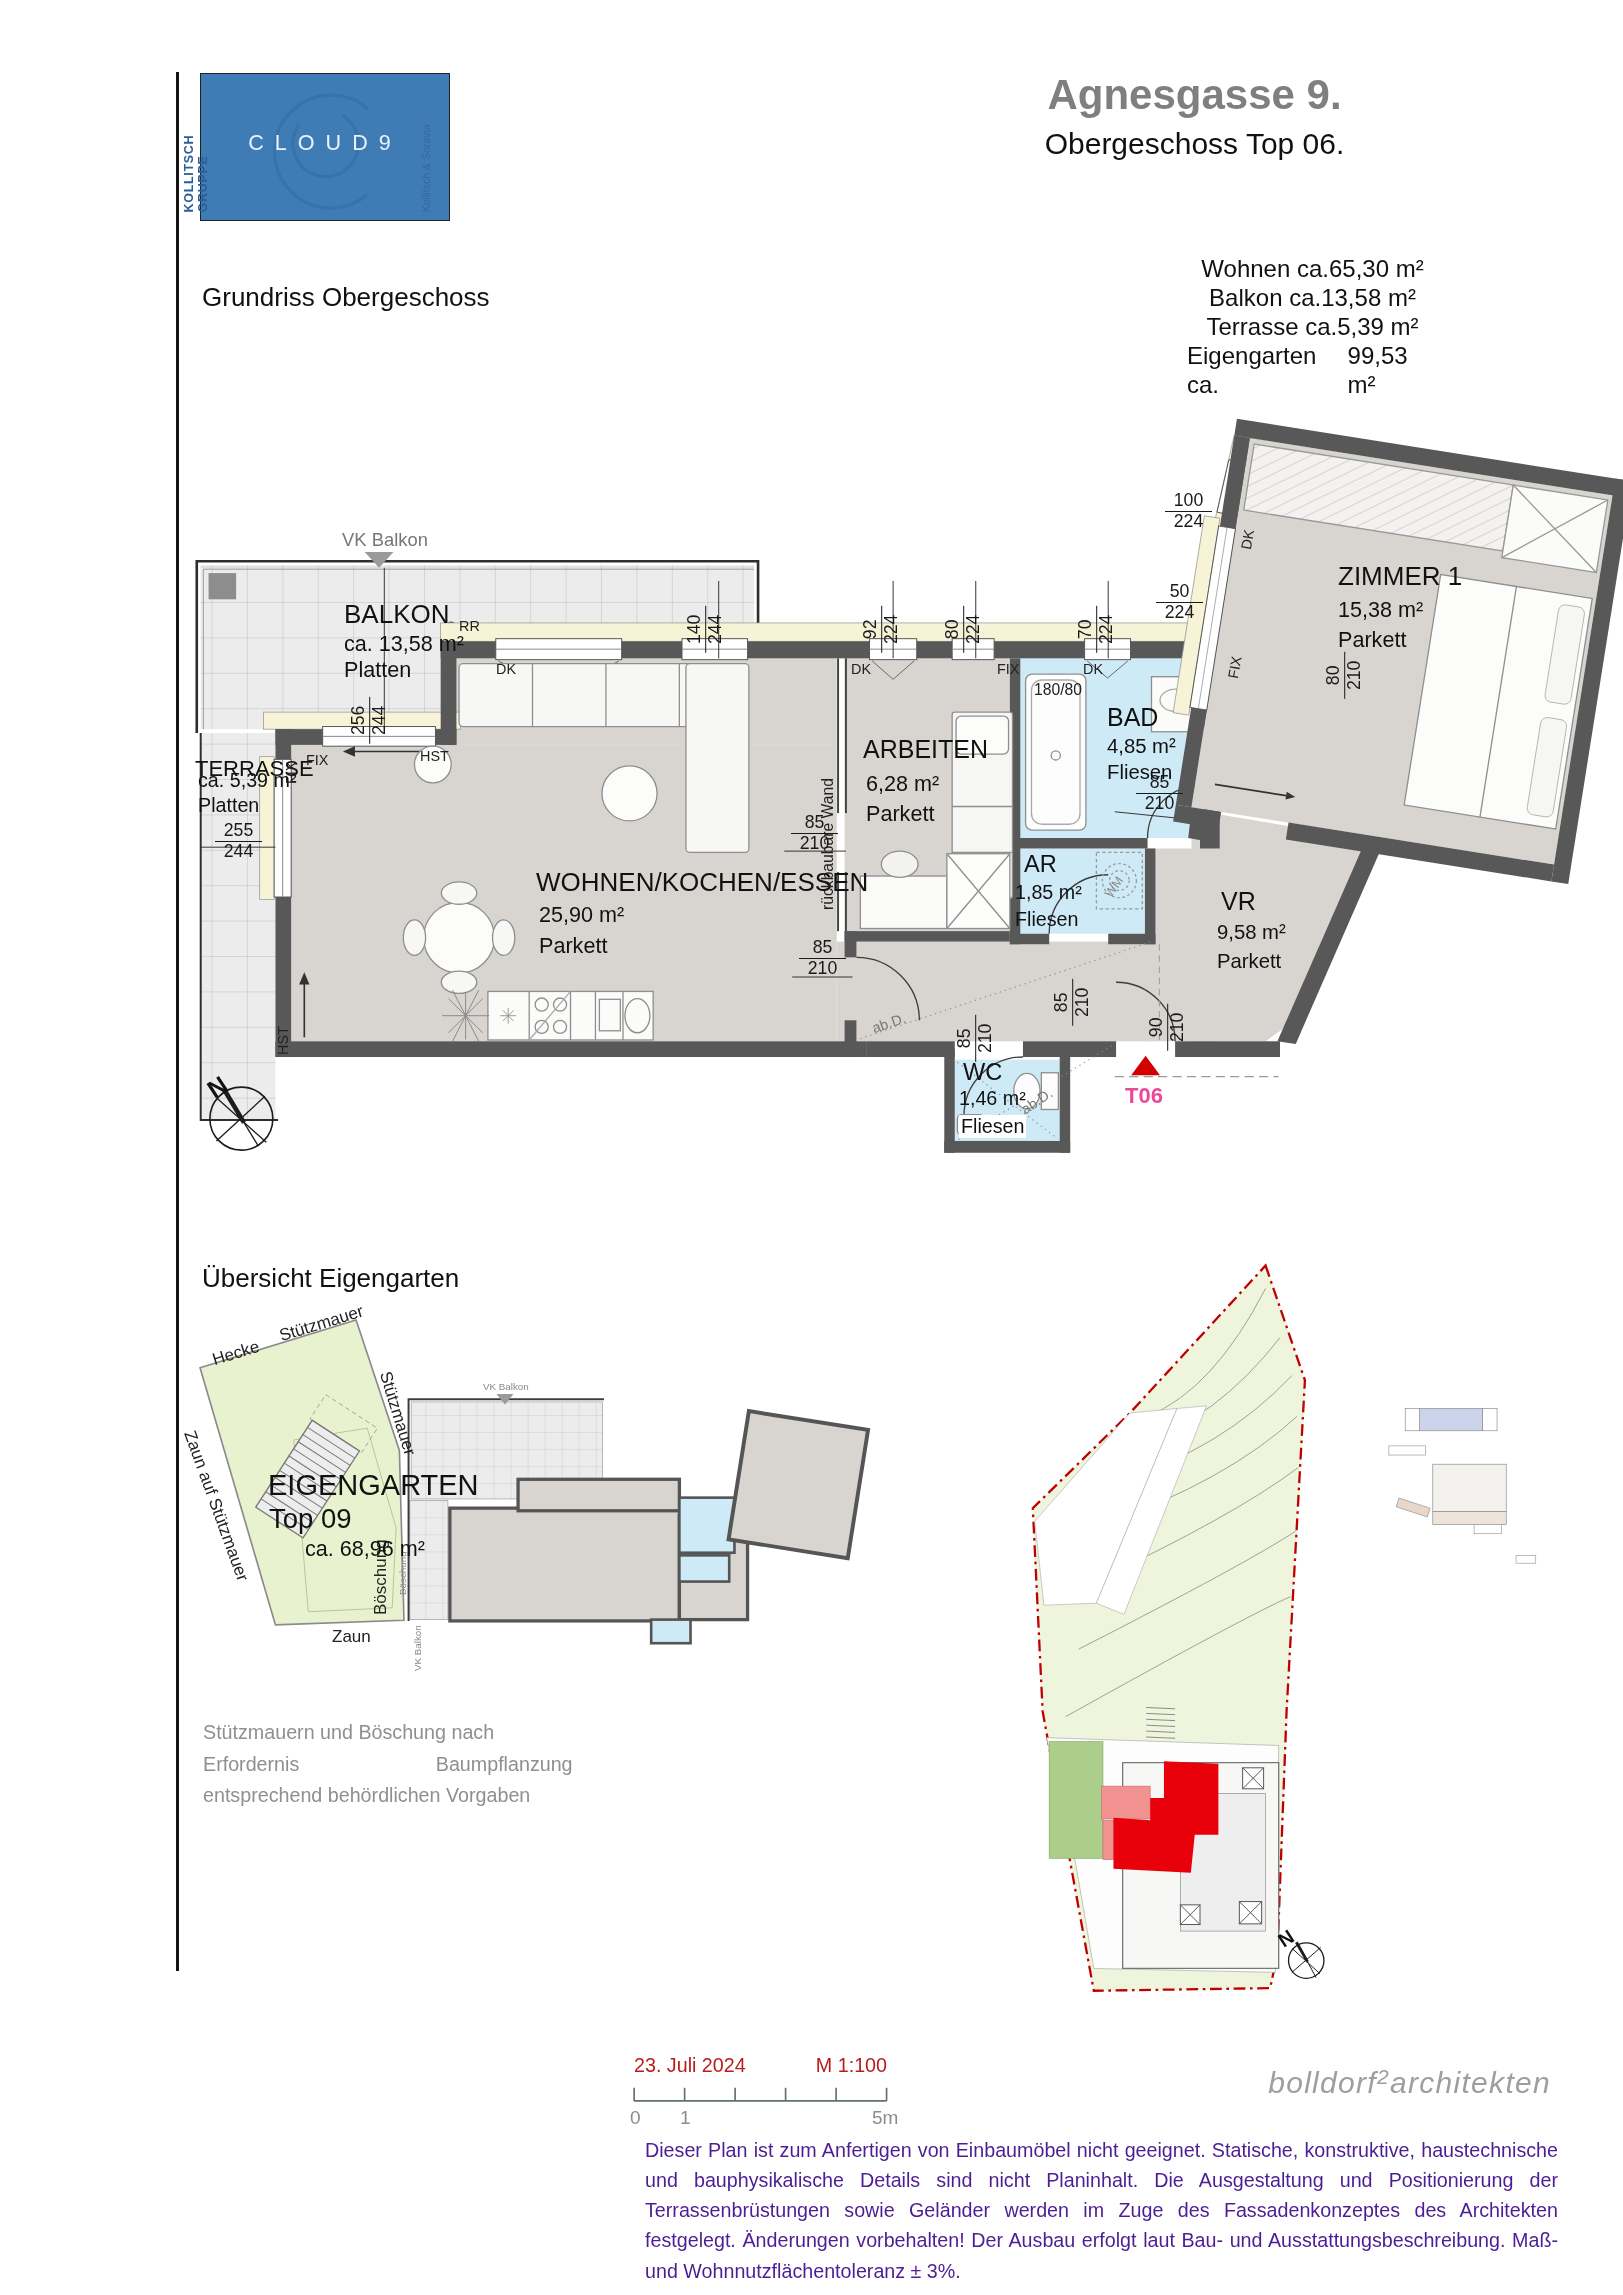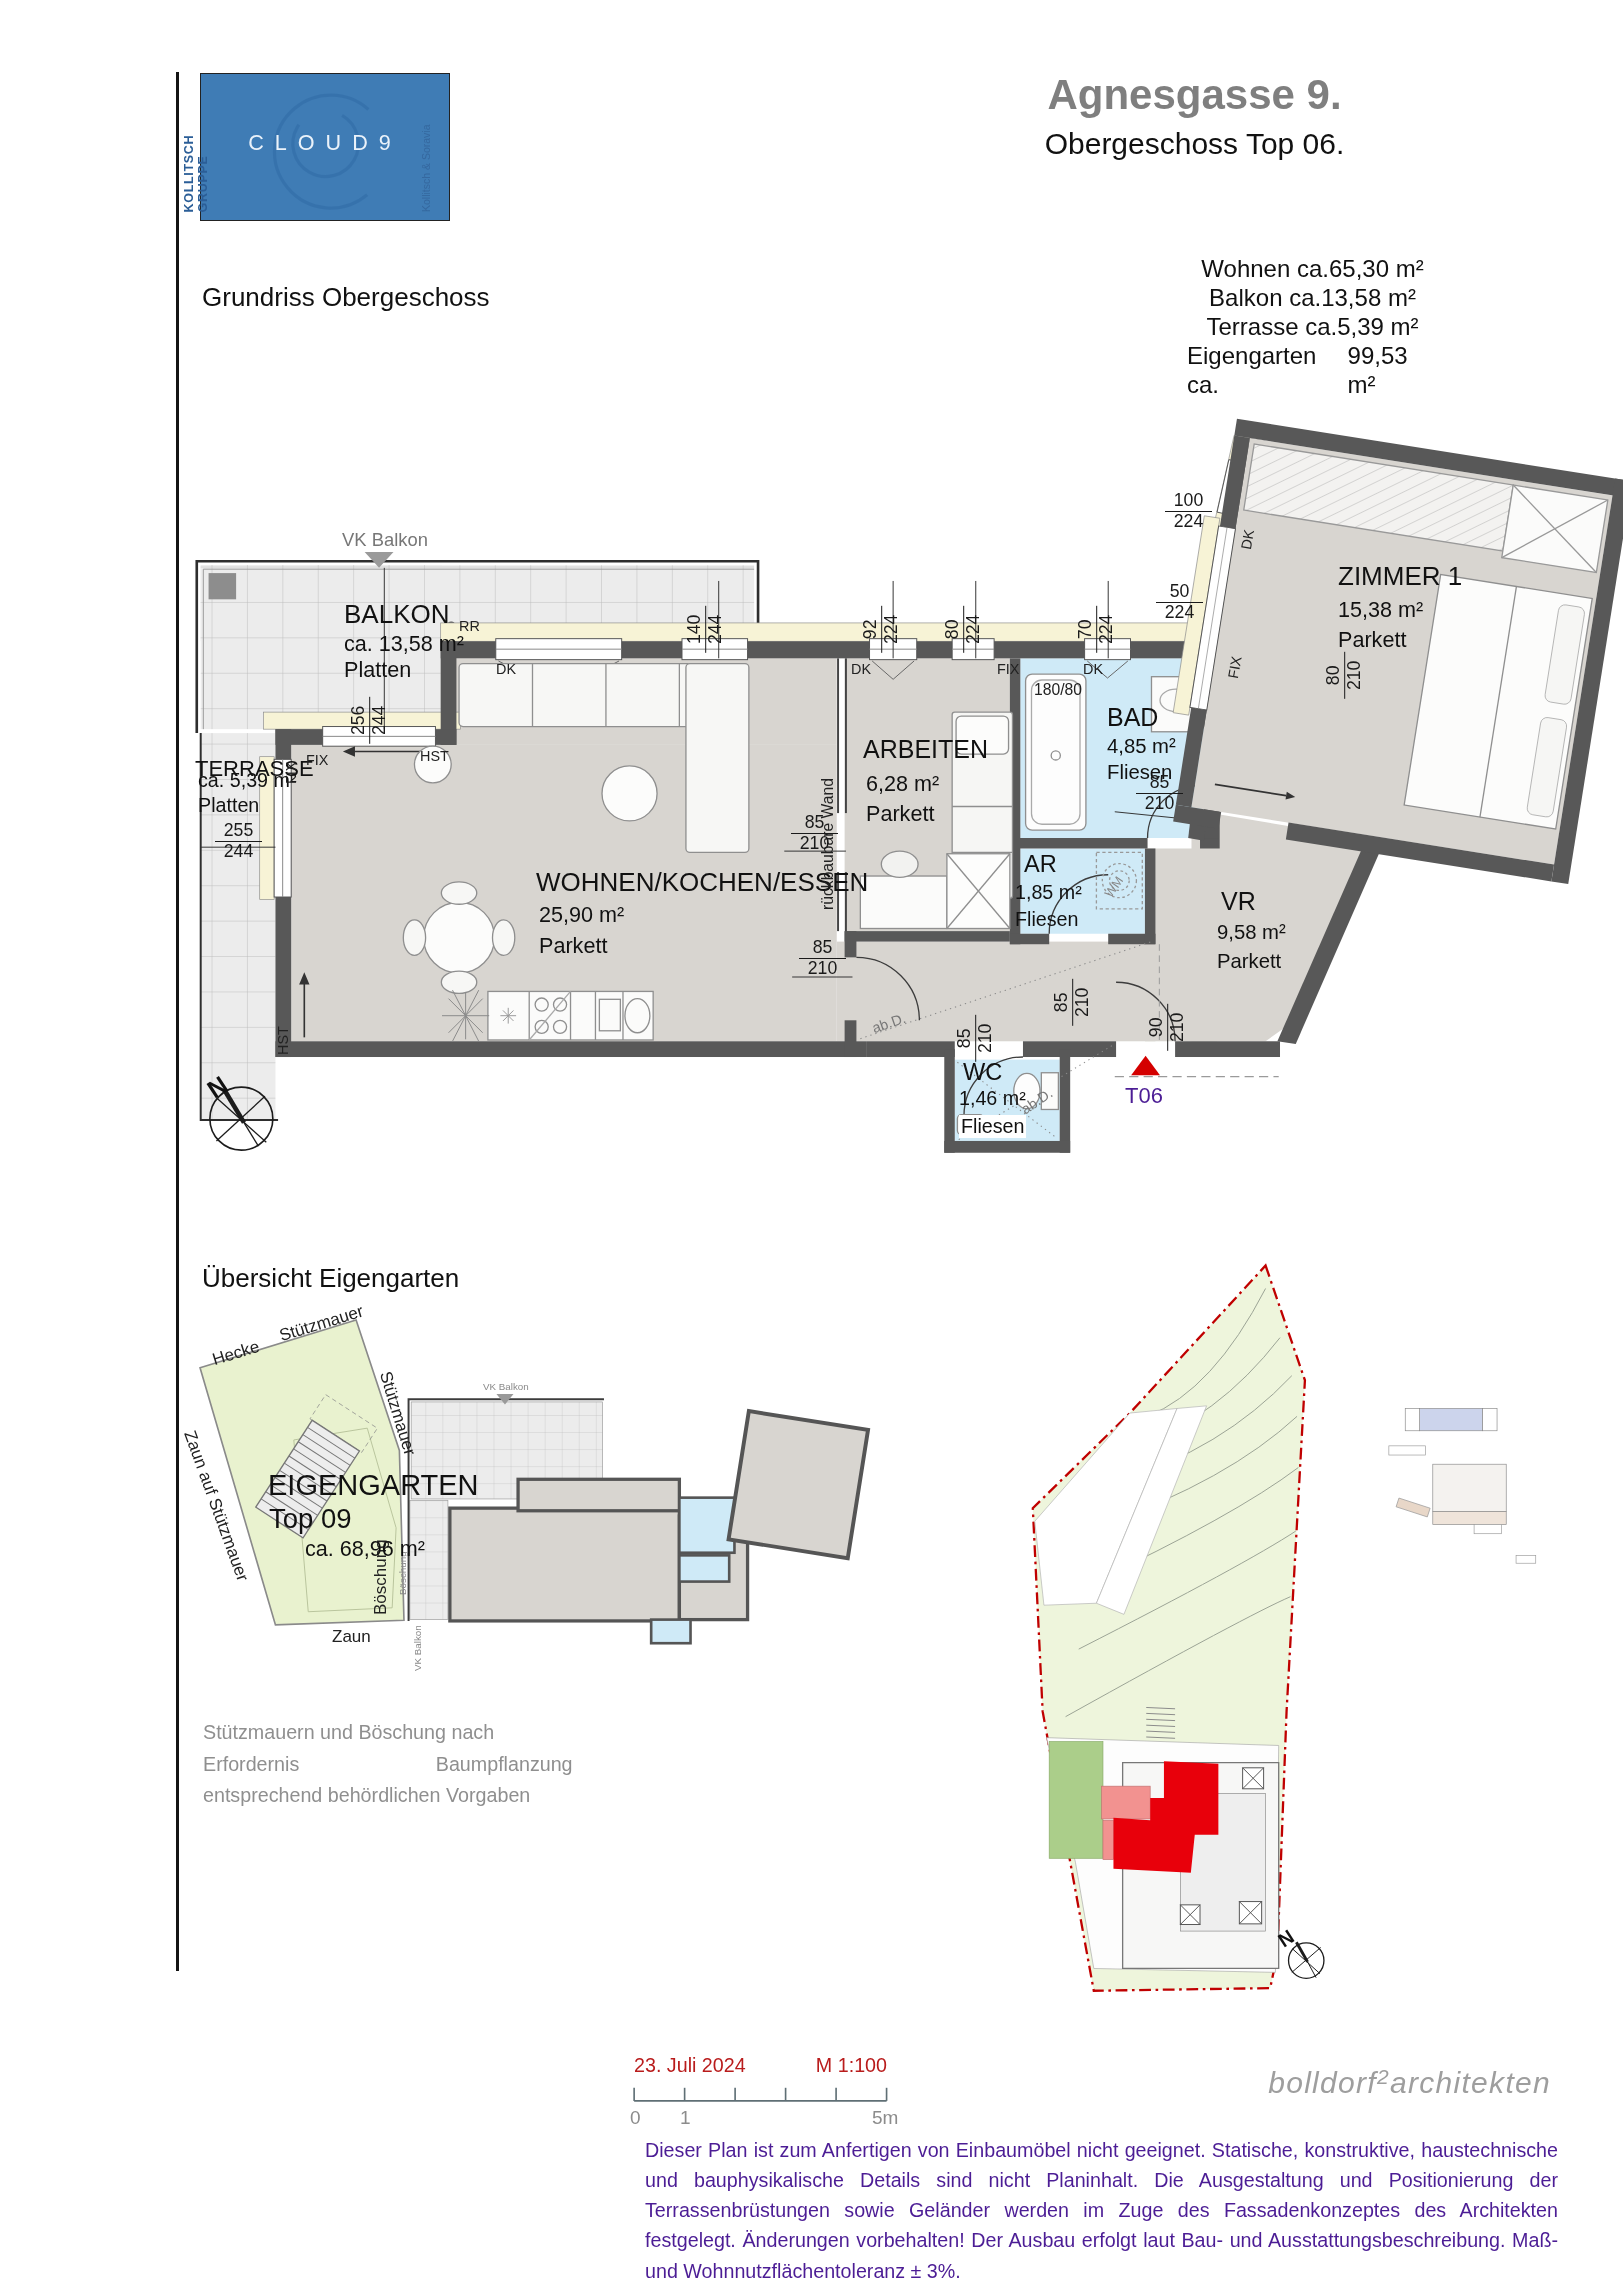--- a/index.html
+++ b/index.html
@@ -29,21 +29,21 @@
   .room-name.sm{font-size:23.6px;}
   .room-sub.sm{font-size:19.7px;}
   .wlabel{position:absolute;font-size:14.4px;color:#222;white-space:nowrap;z-index:5;}
   .wlabel.gray{color:#777;}
   .vert{transform:rotate(-90deg);transform-origin:0 0;}
   .dim{position:absolute;width:47px;font-size:17.7px;line-height:1.12;color:#1a1a1a;text-align:center;z-index:5;}
   .dim span{display:block;}
   .dim span:first-child{border-bottom:1.3px solid #1a1a1a;}
   .dim.v{transform:rotate(-90deg);}
   .tiny{position:absolute;font-size:9.8px;color:#8a8a8a;white-space:nowrap;z-index:5;}
-  .t06{position:absolute;font-size:22px;font-weight:400;color:#4c1d95;z-index:6;}
+  .t06{position:absolute;font-size:22px;font-weight:700;color:#ec4899;z-index:6;}
   .north-n{position:absolute;font-size:25px;font-weight:600;color:#111;z-index:6;}
   .rot{transform-origin:0 0;}
   
   #garden-heading{position:absolute;left:202px;top:1263px;font-size:26px;color:#111;}
   .glabel{position:absolute;font-size:17px;color:#222;white-space:nowrap;z-index:5;}
   #garden-name{position:absolute;left:268px;top:1469px;font-size:29px;color:#111;z-index:5;}
   #garden-top{position:absolute;left:269px;top:1503px;font-size:27.5px;color:#111;z-index:5;}
   #garden-area{position:absolute;left:269px;top:1536px;font-size:21.6px;color:#111;z-index:5;margin-left:36px;}
   #garden-note{position:absolute;left:203px;top:1717px;width:375px;font-size:19.7px;color:#8f8f8f;line-height:1.6;}
   #garden-note .jrow{display:flex;justify-content:space-between;}

